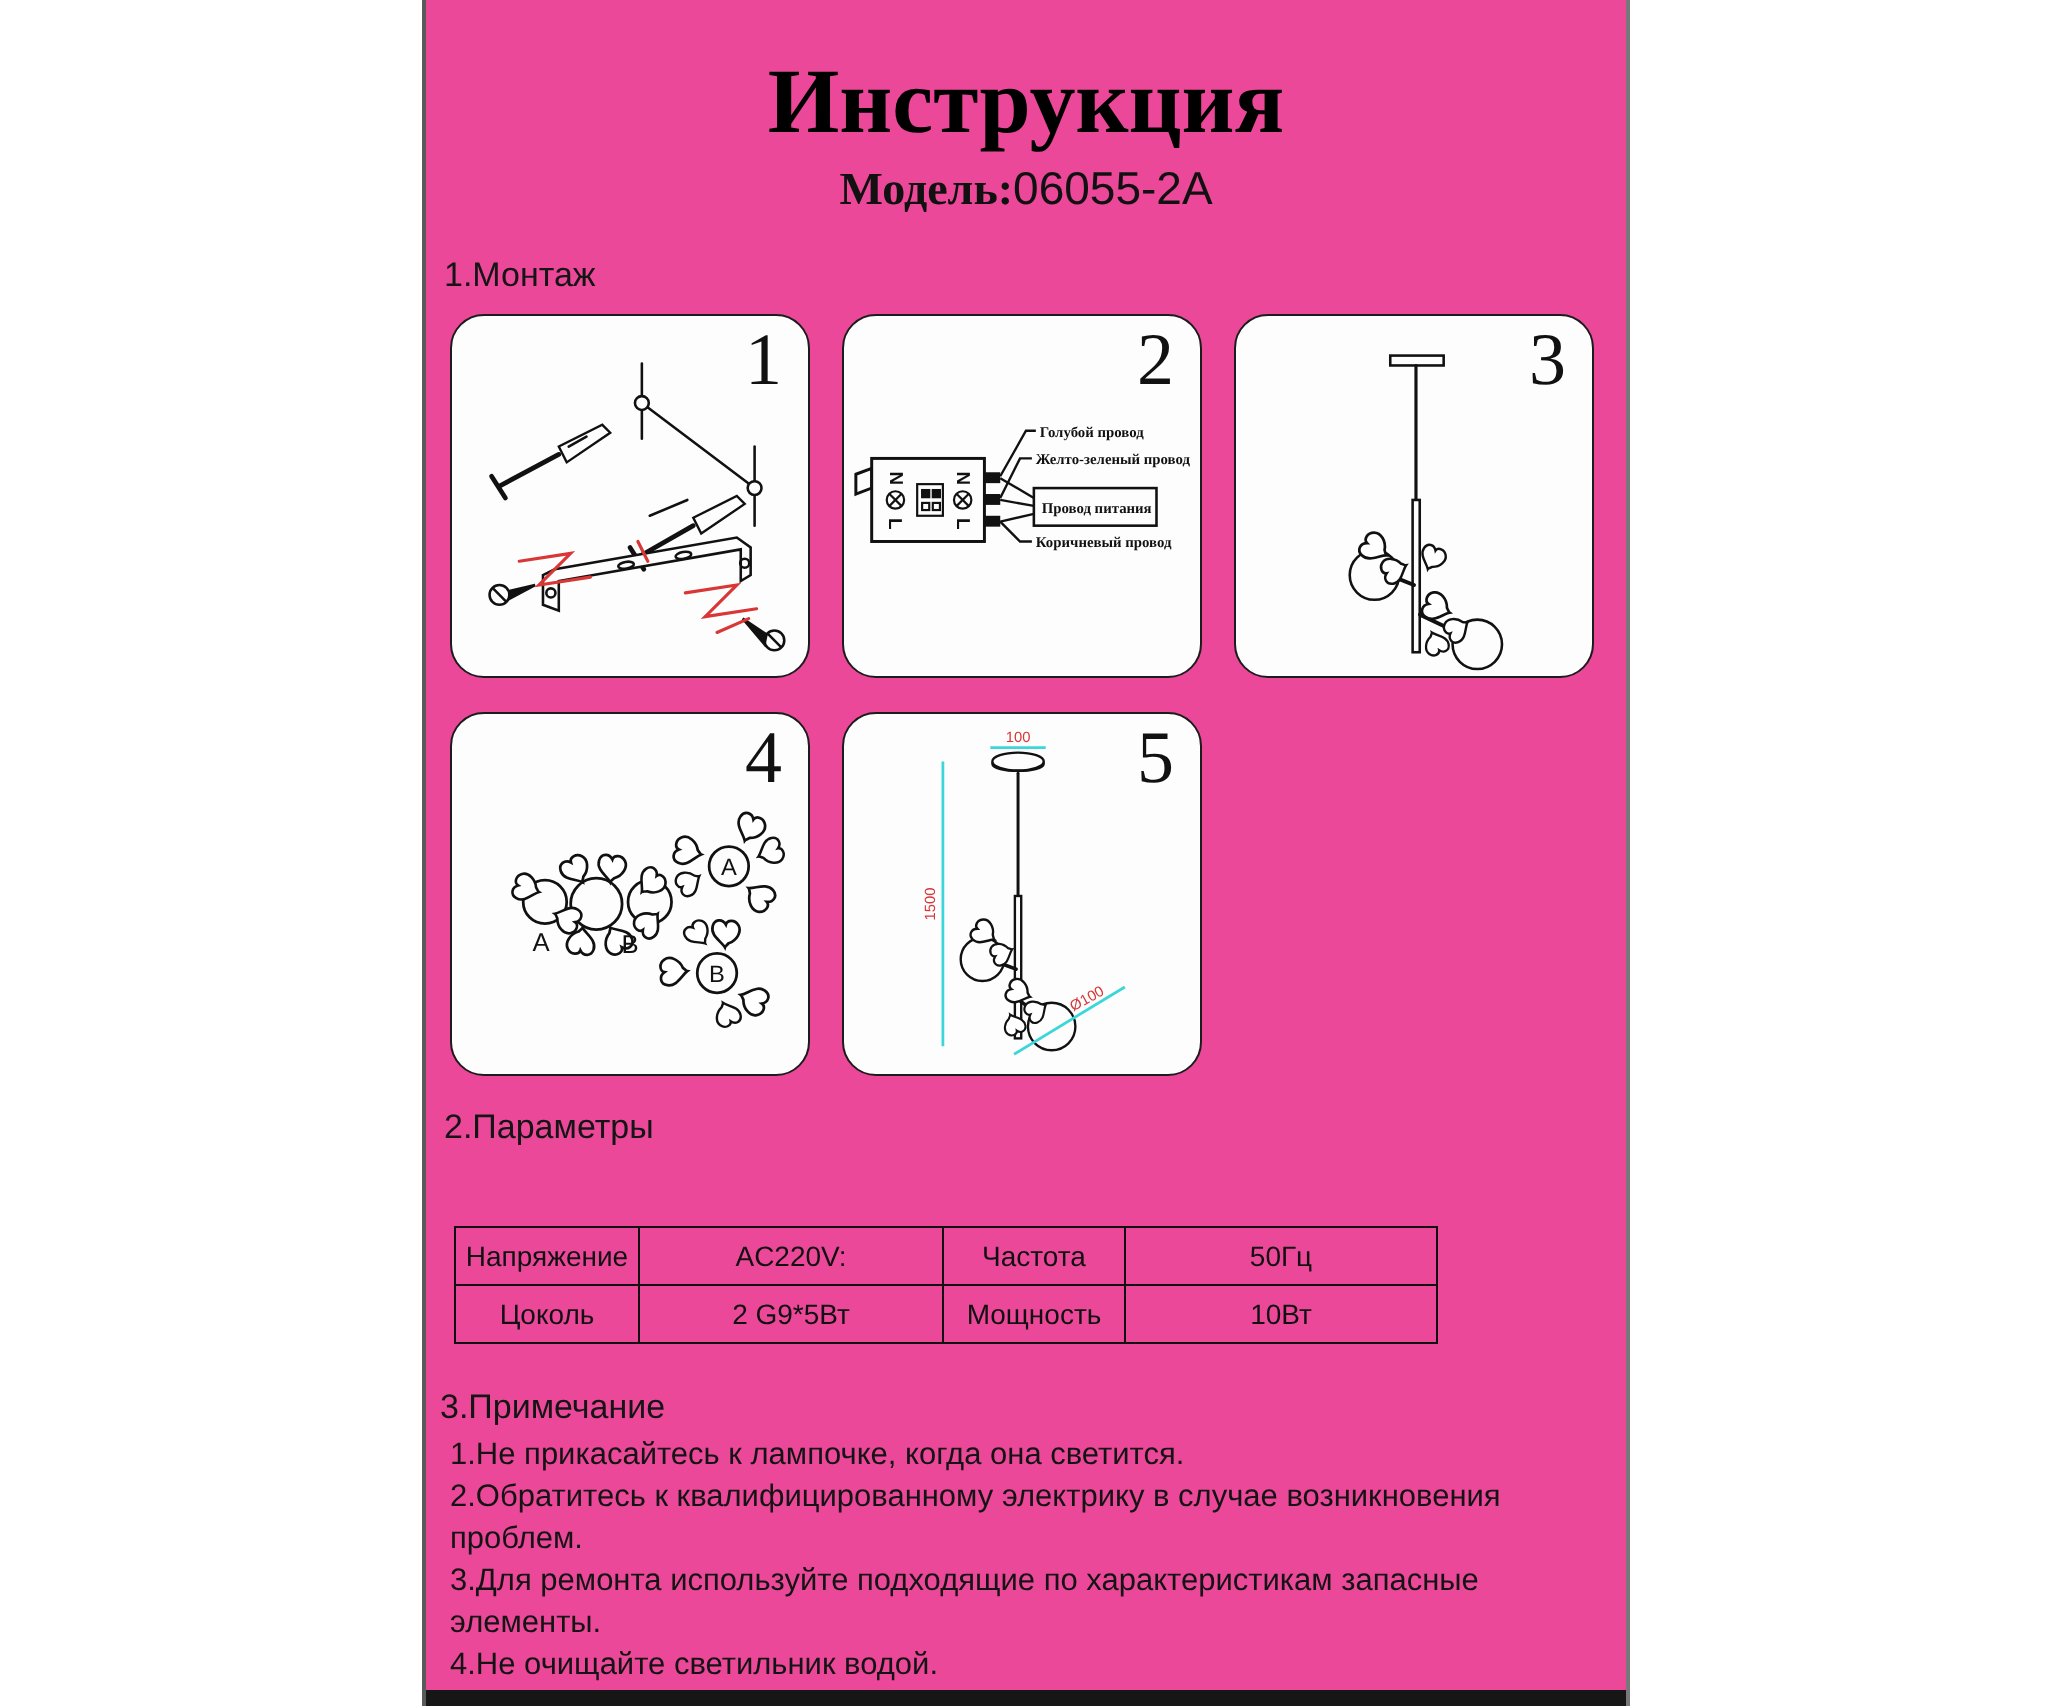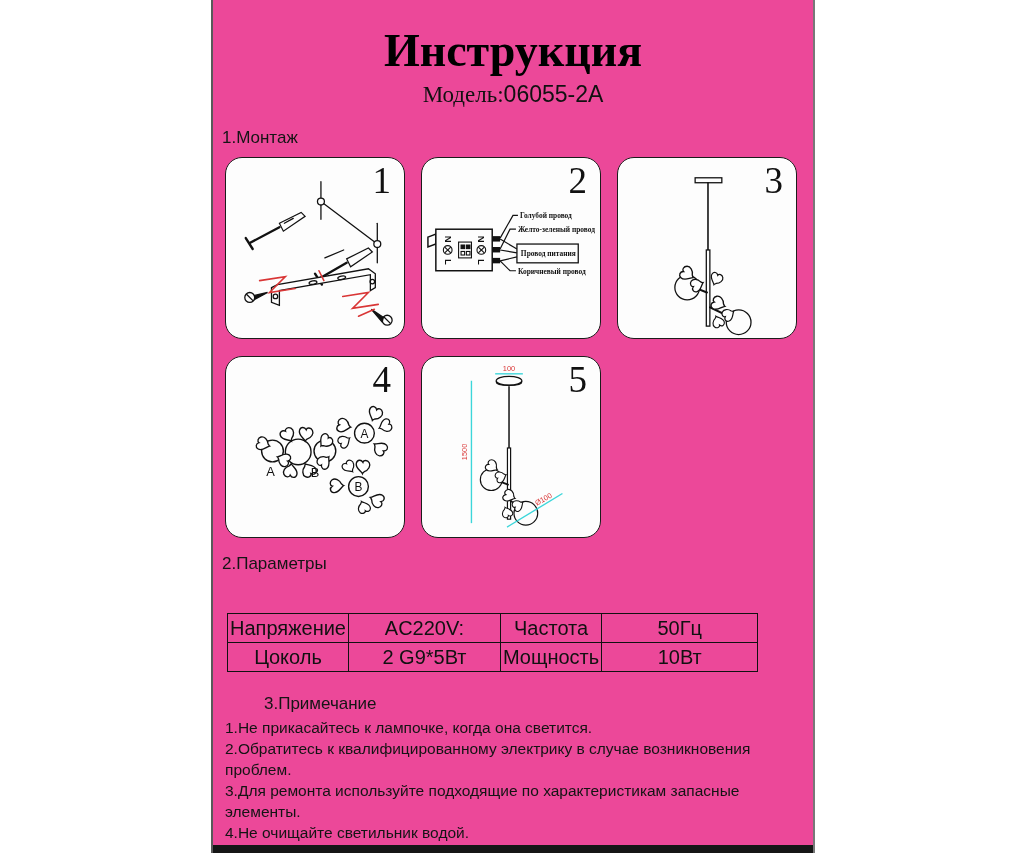--- a/index.html
+++ b/index.html
@@ -10,38 +10,38 @@
   .sheet {
     position:absolute; left:211px; top:0; width:604px; height:853px;
     background:#ec4899; border-left:2px solid #5a5a5a; border-right:2px solid #787878;
   }
   .bottom-bar { position:absolute; left:0; bottom:0; width:100%; height:8px; background:#161616; }
   .title {
     position:absolute; top:26px; left:0; width:100%; text-align:center;
     font-family:"Liberation Serif", serif; font-weight:bold; font-size:46px; line-height:1.1; color:#000;
   }
   .model-line { position:absolute; top:82px; left:0; width:100%; text-align:center; font-size:23px; line-height:1.1; }
-  .model-label { font-family:"Liberation Serif", serif; font-weight:normal; }
+  .model-label { font-family:"Liberation Serif", serif; font-weight:bold; }
   .model-value { font-family:"Liberation Sans", sans-serif; font-weight:500; }
   .section-heading { position:absolute; font-size:17px; color:#151515; }
   .montage-heading { left:9px; top:128px; }
   .params-heading  { left:9px; top:554px; }
-  .notes-heading   { left:7px; top:694px;margin-left:44px; }
+  .notes-heading   { left:7px; top:694px; }
   .panel {
     position:absolute; width:180px; height:182px;
     border:1.6px solid #1c1c1c; border-radius:17px; background:#fdfdfd;
   }
   .panel svg { position:absolute; left:0; top:0; width:100%; height:100%; }
   .panel-num {
     position:absolute; top:3px; right:13px;
     font-family:"Liberation Serif", serif; font-size:37px; color:#111; line-height:1.1;
   }
   .params-table {
     position:absolute; left:14px; top:613px; border-collapse:collapse;
-    font-size:20px; color:#111; text-align:center;
+    font-size:14px; color:#111; text-align:center;
   }
   .params-table td { border:1.7px solid #111; height:29px; padding:0 2px; }
   .col-k1 { width:92px; } .col-v1 { width:152px; } .col-k2 { width:91px; } .col-v2 { width:156px; }
   .notes { position:absolute; left:12px; top:717px; width:588px; }
   .note { font-size:15.5px; line-height:21px; color:#141414; }
 </style>
 </head>
 <body>
 
 <svg width="0" height="0" style="position:absolute">

